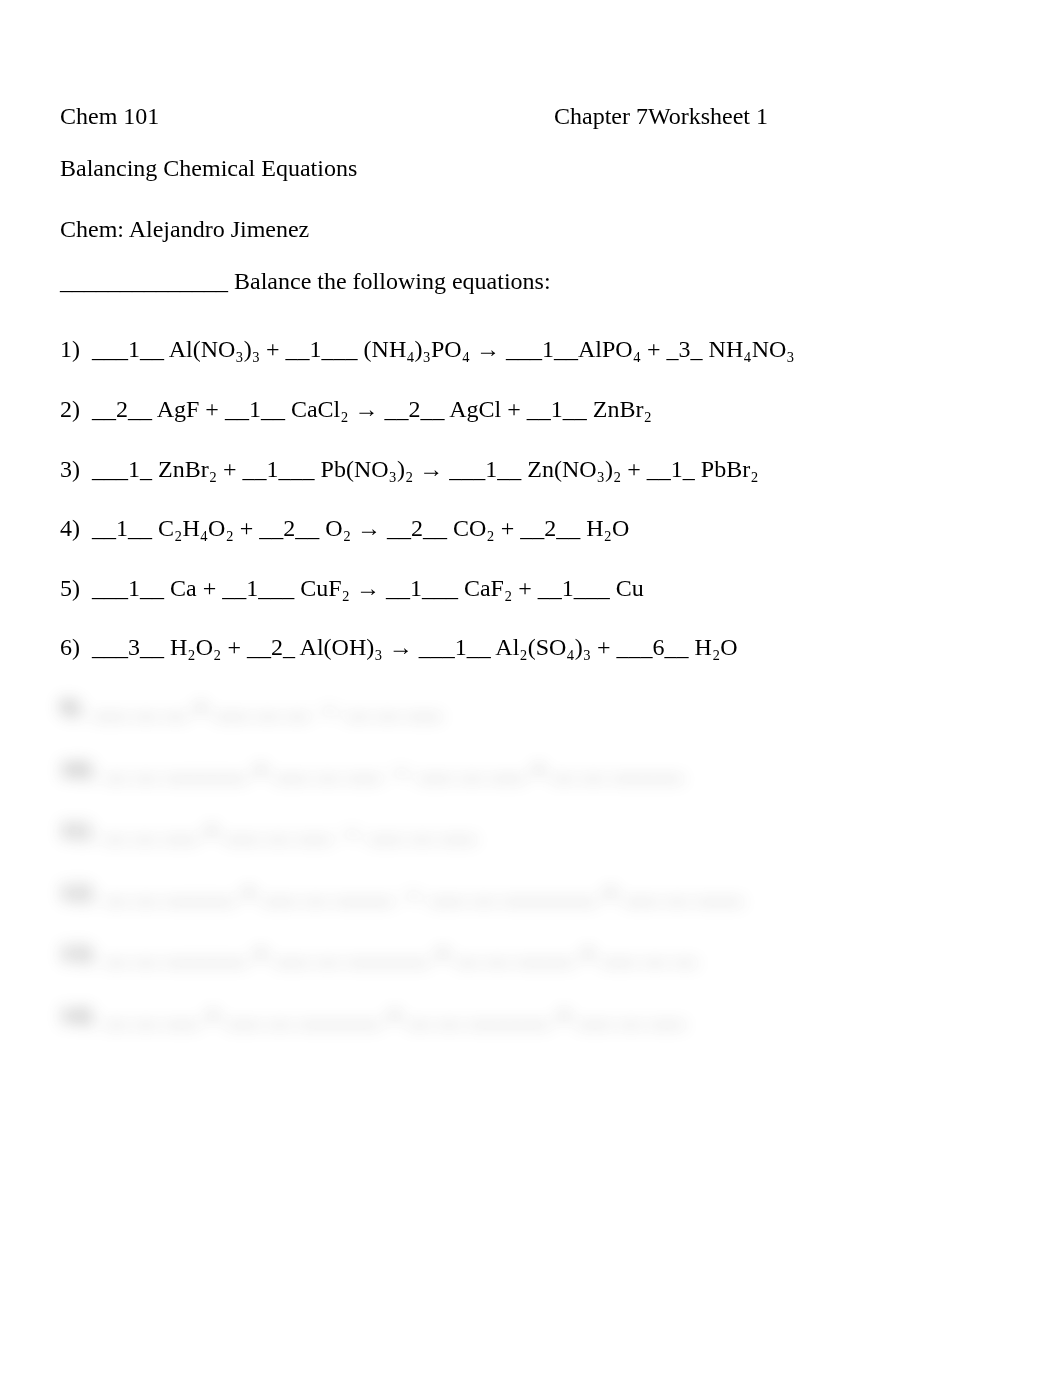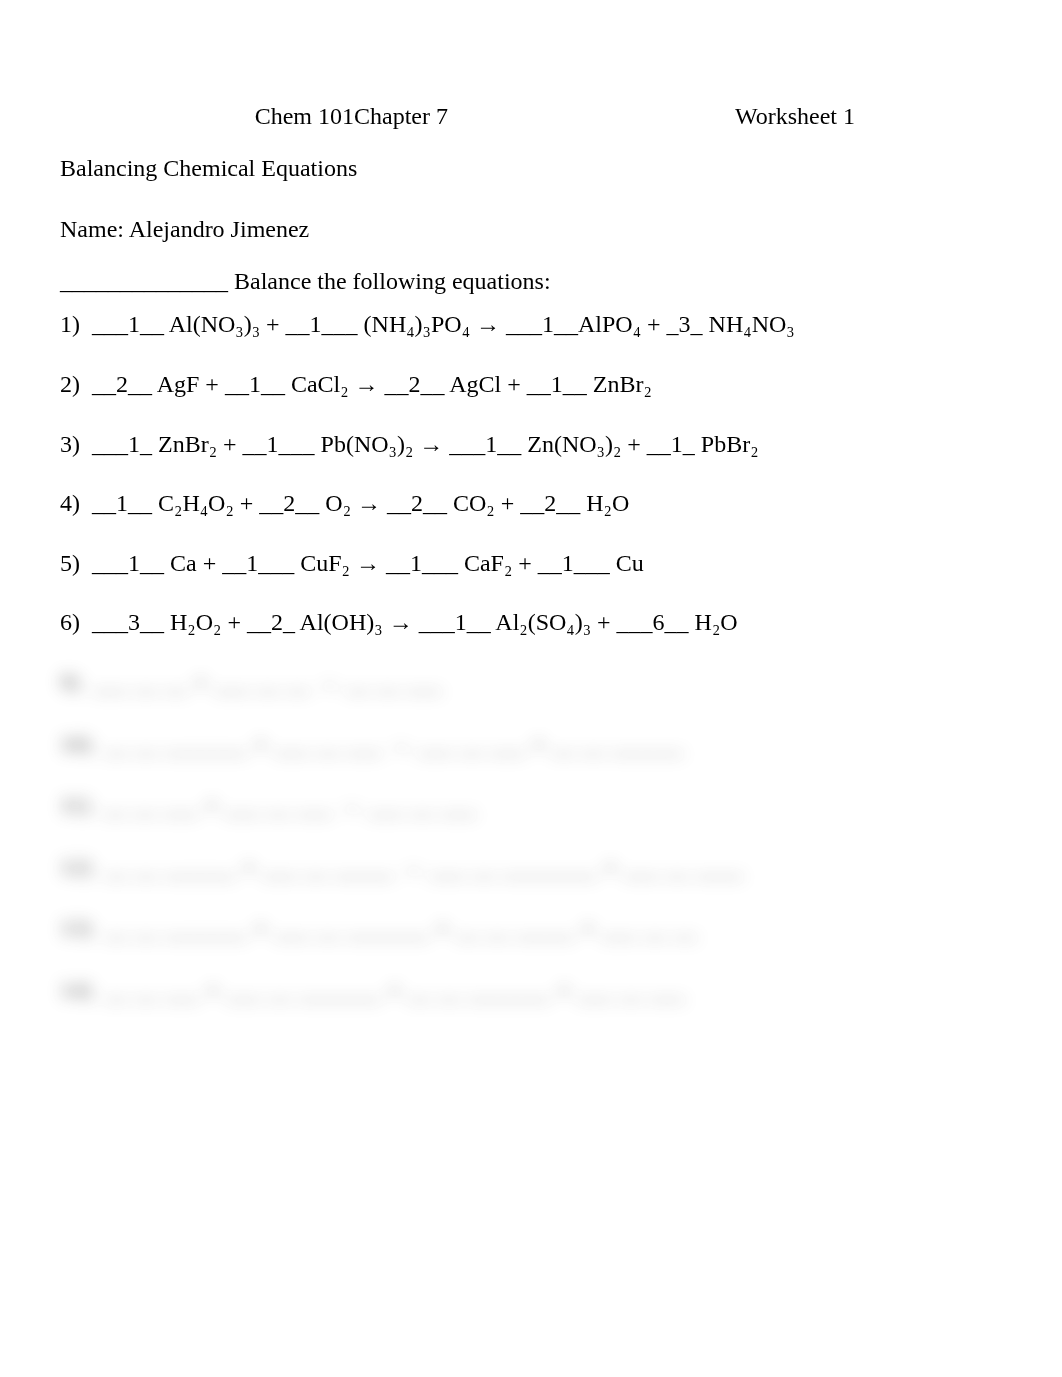--- a/index.html
+++ b/index.html
@@ -18,39 +18,39 @@
       position: relative;
       line-height: 1.4;
     }
     .header-row {
       display: flex;
       justify-content: space-between;
       margin-bottom: 18px;
     }
     .header-left {
       flex: 1;
-      text-align: right;
+      text-align: left;
     }
     .header-center {
       flex: 1;
-      text-align: left;
+      text-align: right;
     }
     .header-right {
       flex: 1;
-      text-align: center;
+      text-align: left;
       padding-right: 60px;
     }
     .subtitle {
       margin-bottom: 28px;
     }
     .name-line {
       margin-bottom: 18px;
     }
     .instruction-line {
-      margin-bottom: 10px;
+      margin-bottom: 35px;
     }
     .equation-line {
       margin-bottom: 26px;
       white-space: nowrap;
     }
     .blur-zone {
       filter: blur(8px);
       opacity: 0.6;
     }
     .blur-zone .equation-line {
@@ -64,21 +64,21 @@
 
 <div class="header-row">
   <div class="header-left">Chem 101</div>
   <div class="header-center">Chapter 7</div>
   <div class="header-right">Worksheet 1</div>
 </div>
 
 <div class="subtitle">Balancing Chemical Equations</div>
 
 <div class="name-line">
-  <span>Name: </span><span>Alejandro Jimenez</span>
+  <span>Chem: </span><span>Alejandro Jimenez</span>
 </div>
 
 <div class="instruction-line">
   <span>______________ </span><span>Balance the following equations:</span>
 </div>
 
 <div>
   <div class="equation-line">
     <span>1)</span>&nbsp;&nbsp;<span>___1__ Al(NO₃)₃ + __1___ (NH₄)₃PO₄ → ___1__AlPO₄ + _3_ NH₄NO₃</span>
   </div>

